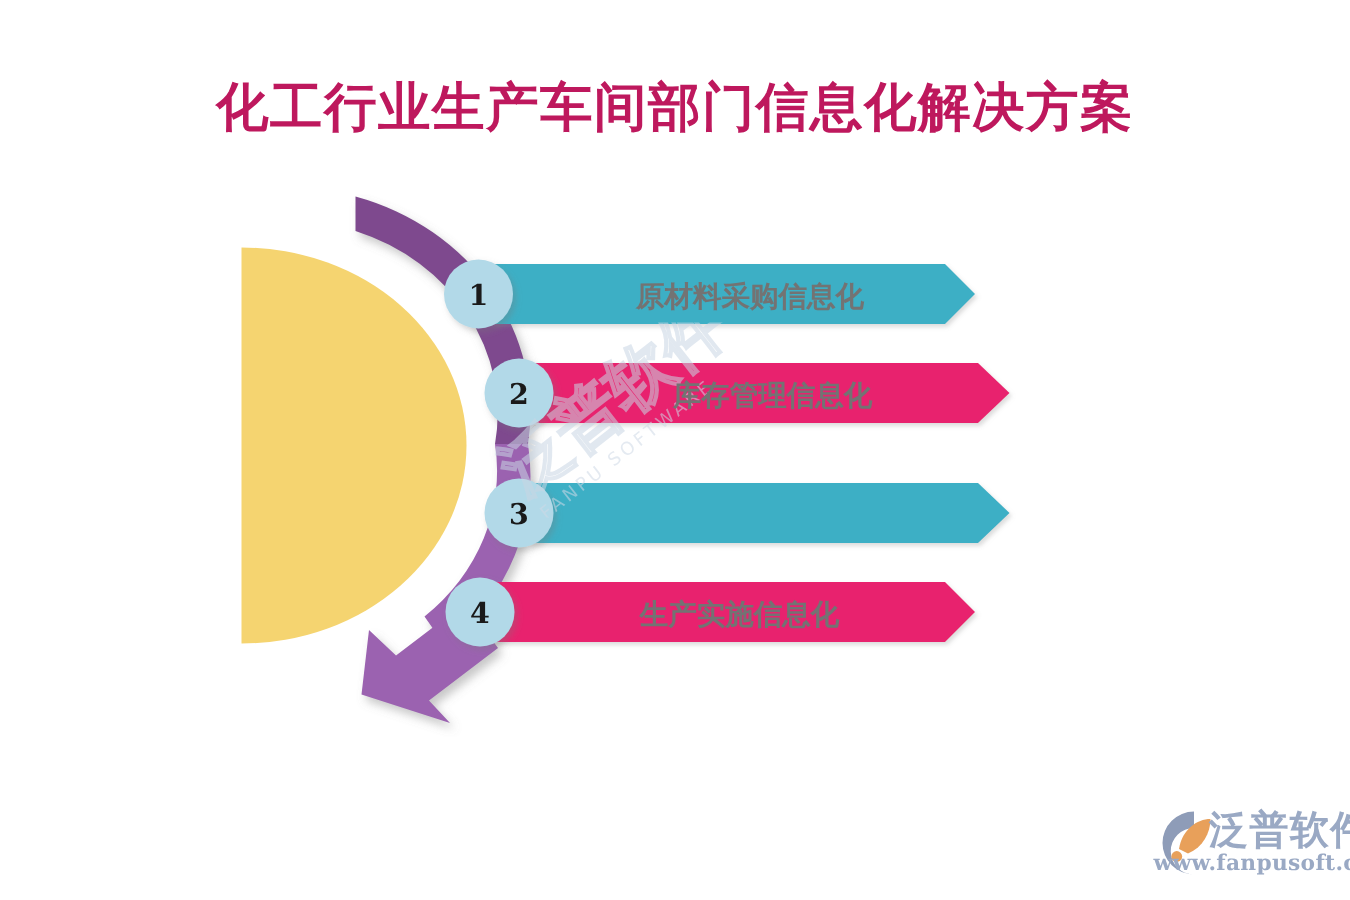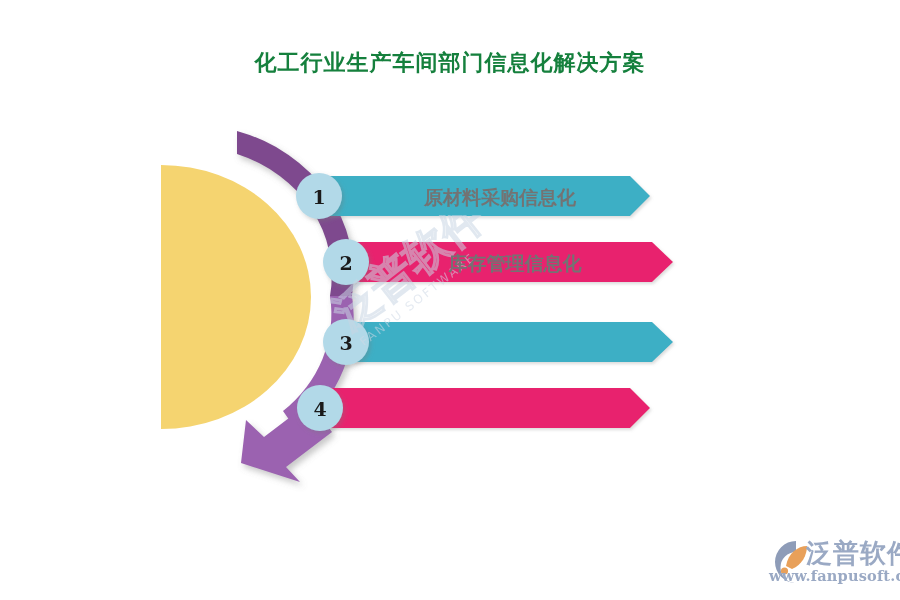--- a/index.html
+++ b/index.html
@@ -13,23 +13,23 @@
   #canvas{
     position:absolute;left:0;top:0;width:900px;height:600px;
   }
 
   
   #page-title{
     position:absolute;
     left:0;top:48px;width:900px;
     text-align:center;
     font-family:"DejaVu Sans","Liberation Sans",sans-serif;
-    font-size:22px;
+    font-size:35px;
     font-weight:bold;
-    color:#15803d;
+    color:#be185d;
     letter-spacing:1px;
     white-space:nowrap;
   }
 
   
   #diagram{
     position:absolute;
     left:0;top:0;width:900px;height:600px;
   }
   #diagram-svg{
@@ -163,20 +163,21 @@
       </g>
     </svg>
 
     <div class="step-number" style="left:297px;top:186px;">1</div>
     <div class="step-number" style="left:324px;top:252px;">2</div>
     <div class="step-number" style="left:324px;top:332px;">3</div>
     <div class="step-number" style="left:298px;top:398px;">4</div>
 
     <div class="step-label" style="left:355px;top:185px;width:290px;">原材料采购信息化</div>
     <div class="step-label" style="left:370px;top:251px;width:290px;">库存管理信息化</div>
+    <div class="step-label" style="left:348px;top:397px;width:290px;">生产实施信息化</div>
   </div>
 
   <svg id="brand-logo" viewBox="0 0 130 58">
 
     <path d="M 34,8
              A 21,21 0 1 0 34,50
              A 15.5,15.5 0 1 1 34,19
              Z" fill="#8e9cb8"></path>
 
     <path d="M 24,33

